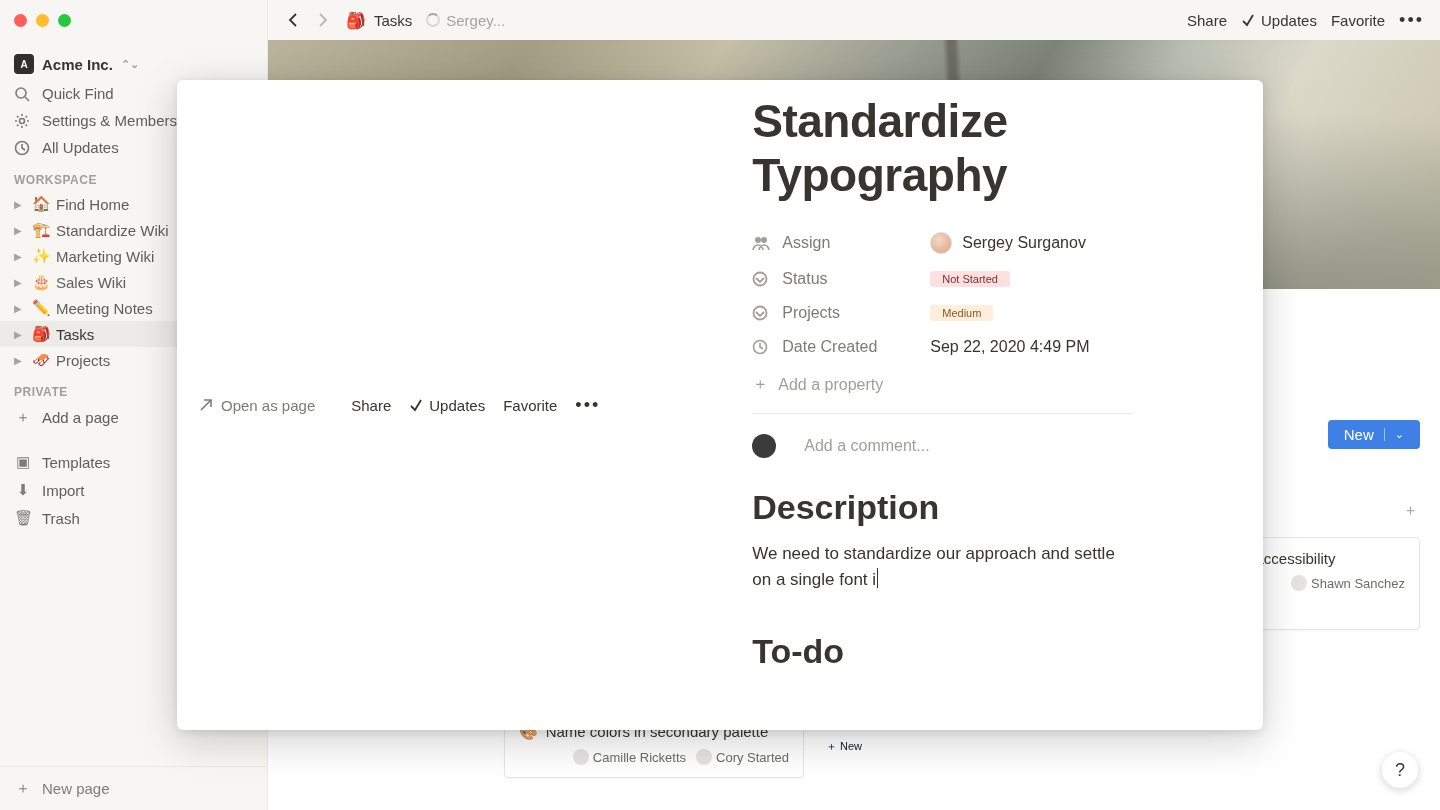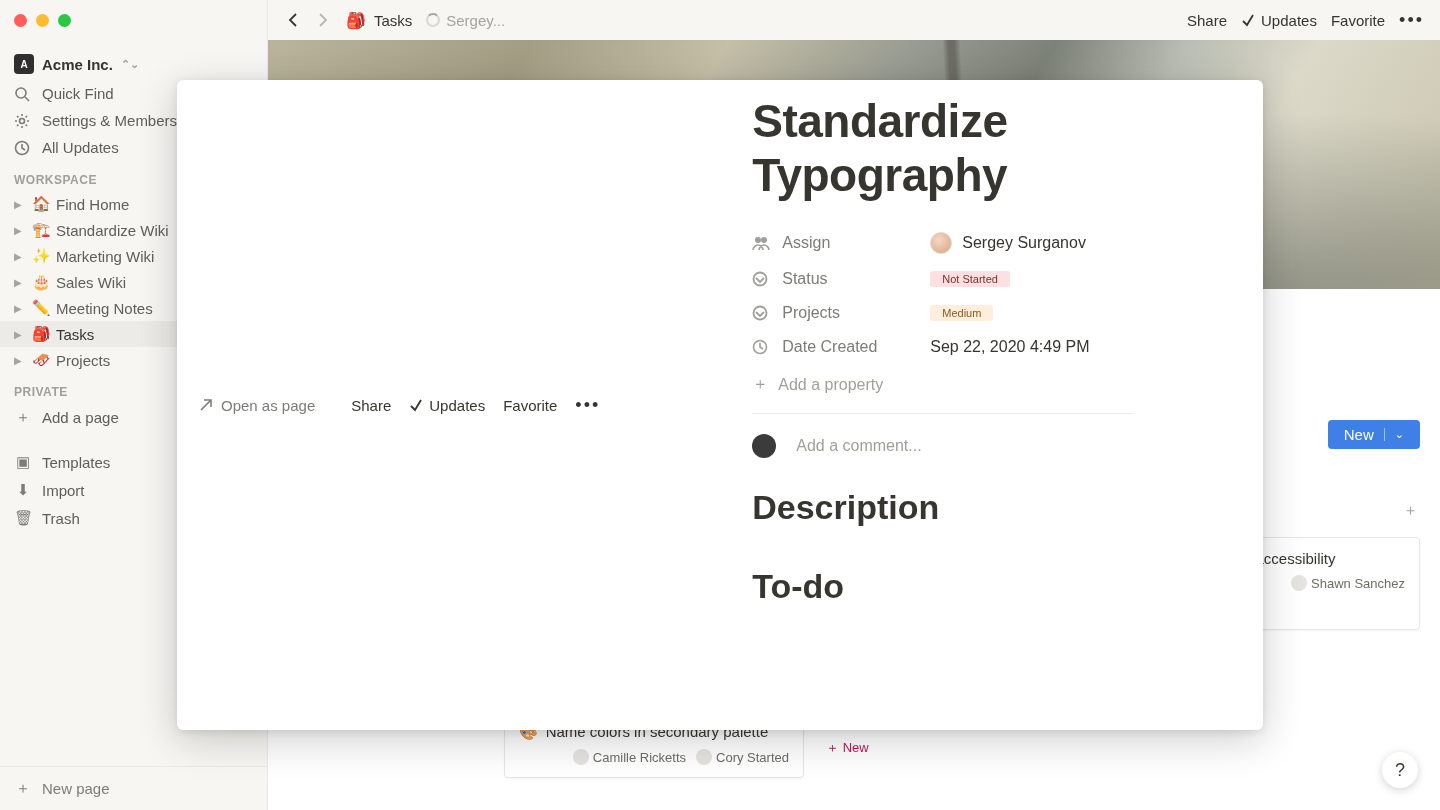--- a/index.html
+++ b/index.html
@@ -78,21 +78,21 @@
   .col-header { display:flex; align-items:center; gap:10px; font-size:15px; color:#37352f; padding:6px 2px;}
   .col-header .count { color:#a09f9a; }
   .col-header .plus { margin-left:auto; color:#a09f9a; cursor:pointer;}
   .card { border:1px solid #e7e6e2; border-radius:4px; background:#fff; padding:12px 14px; margin-top:10px; font-size:15px; box-shadow:0 1px 2px rgba(15,15,15,0.04);}
   .card .title { display:flex; gap:8px; align-items:flex-start;}
   .pill { display:inline-block; padding:1px 8px; border-radius:3px; font-size:14px; }
   .pill-high { background:#ffe4e1; color:#a23e3e;}
   .people { display:flex; gap:10px; font-size:13px; color:#6d6c68; margin-top:8px; flex-wrap:wrap;justify-content:flex-end;}
   .people span { display:flex; align-items:center; gap:4px;}
   .person-dot { width:16px; height:16px; border-radius:50%; background:#e5e3df; }
-  .ghost-row { color:#be185d; font-size:13px; padding:10px 4px; cursor:pointer;}
+  .ghost-row { color:#0f172a; font-size:11px; padding:10px 4px; cursor:pointer;}
   .new-btn { background:#3e80e6; color:#fff; border-radius:4px; padding:6px 16px; font-size:15px; cursor:pointer; display:inline-flex; align-items:center; gap:10px;}
   .new-btn .chev { border-left:1px solid rgba(255,255,255,0.5); padding-left:10px; font-size:11px;}
 
   .completed-pill { background:#d6f2df; color:#2d6a3d; padding:3px 10px; border-radius:12px; font-size:14px;}
 
   
   .modal {
     position:absolute; left:177px; top:80px; width:1086px; height:650px;
     background:#fff; border-radius:6px; box-shadow:0 10px 40px rgba(15,15,15,0.2), 0 2px 8px rgba(0,0,0,0.1);
     z-index:100; overflow:hidden;
@@ -111,21 +111,21 @@
   .prop-label { width:160px; display:flex; align-items:center; gap:12px; color:#7d7c78;}
   .prop-label .picon { width:18px; color:#a09f9a;}
   .prop-value { color:#37352f; display:flex; align-items:center; gap:10px;}
   .avatar-sm { width:22px; height:22px; border-radius:50%; background: radial-gradient(circle at 40% 35%, #f4d9c6, #e5b89b 60%, #d9a883); border:1px solid #e0d6cd;}
   .tag { padding:2px 12px; border-radius:3px; font-size:11px;}
   .tag-notstarted { background:#ffe0e1; color:#7a2f31;}
   .tag-medium { background:#ffeedb; color:#8a5a1a;}
   .add-prop { color:#a09f9a; cursor:pointer; display:flex; align-items:center; gap:10px; padding:10px 0; font-size:16px;}
   .divider { border:none; border-top:1px solid #ecebe7; margin:8px 0 14px;}
 
-  .comment-row { display:flex; align-items:center; gap:20px; color:#a09f9a; font-size:16px; padding:6px 0 24px;}
+  .comment-row { display:flex; align-items:center; gap:28px; color:#a09f9a; font-size:16px; padding:6px 0 24px;}
   .comment-avatar { width:24px; height:24px; border-radius:50%; background:#3b3b3b;}
 
   .section-h { font-size:34px; font-weight:700; margin:6px 0 14px;}
   .desc-text { font-size:17px; line-height:1.5; }
   .cursor-bar { display:inline-block; width:1px; height:20px; background:#37352f; vertical-align:-3px; margin-left:1px;}
 
   
   .help-btn { position:absolute; right:22px; bottom:22px; width:36px; height:36px; border-radius:50%; background:#fff; box-shadow:0 2px 8px rgba(0,0,0,0.18); display:flex; align-items:center; justify-content:center; font-size:18px; color:#37352f; cursor:pointer; z-index:200;}
 
   svg { display:block; }
@@ -422,20 +422,23 @@
     </div>
 
     <hr class="divider">
 
     <div class="comment-row">
       <span class="comment-avatar"></span>
       <span>Add a comment...</span>
     </div>
 
     <h2 class="section-h">Description</h2>
+    <p class="desc-text">
+      <span>We need to standardize our approach and settle on a single font i</span><span class="cursor-bar"></span>
+    </p>
 
     <h2 class="section-h" style="margin-top:40px;">To-do</h2>
   </div>
 </div>
 
 <div class="help-btn">
   <span>?</span>
 </div>
 
 </body></html>

